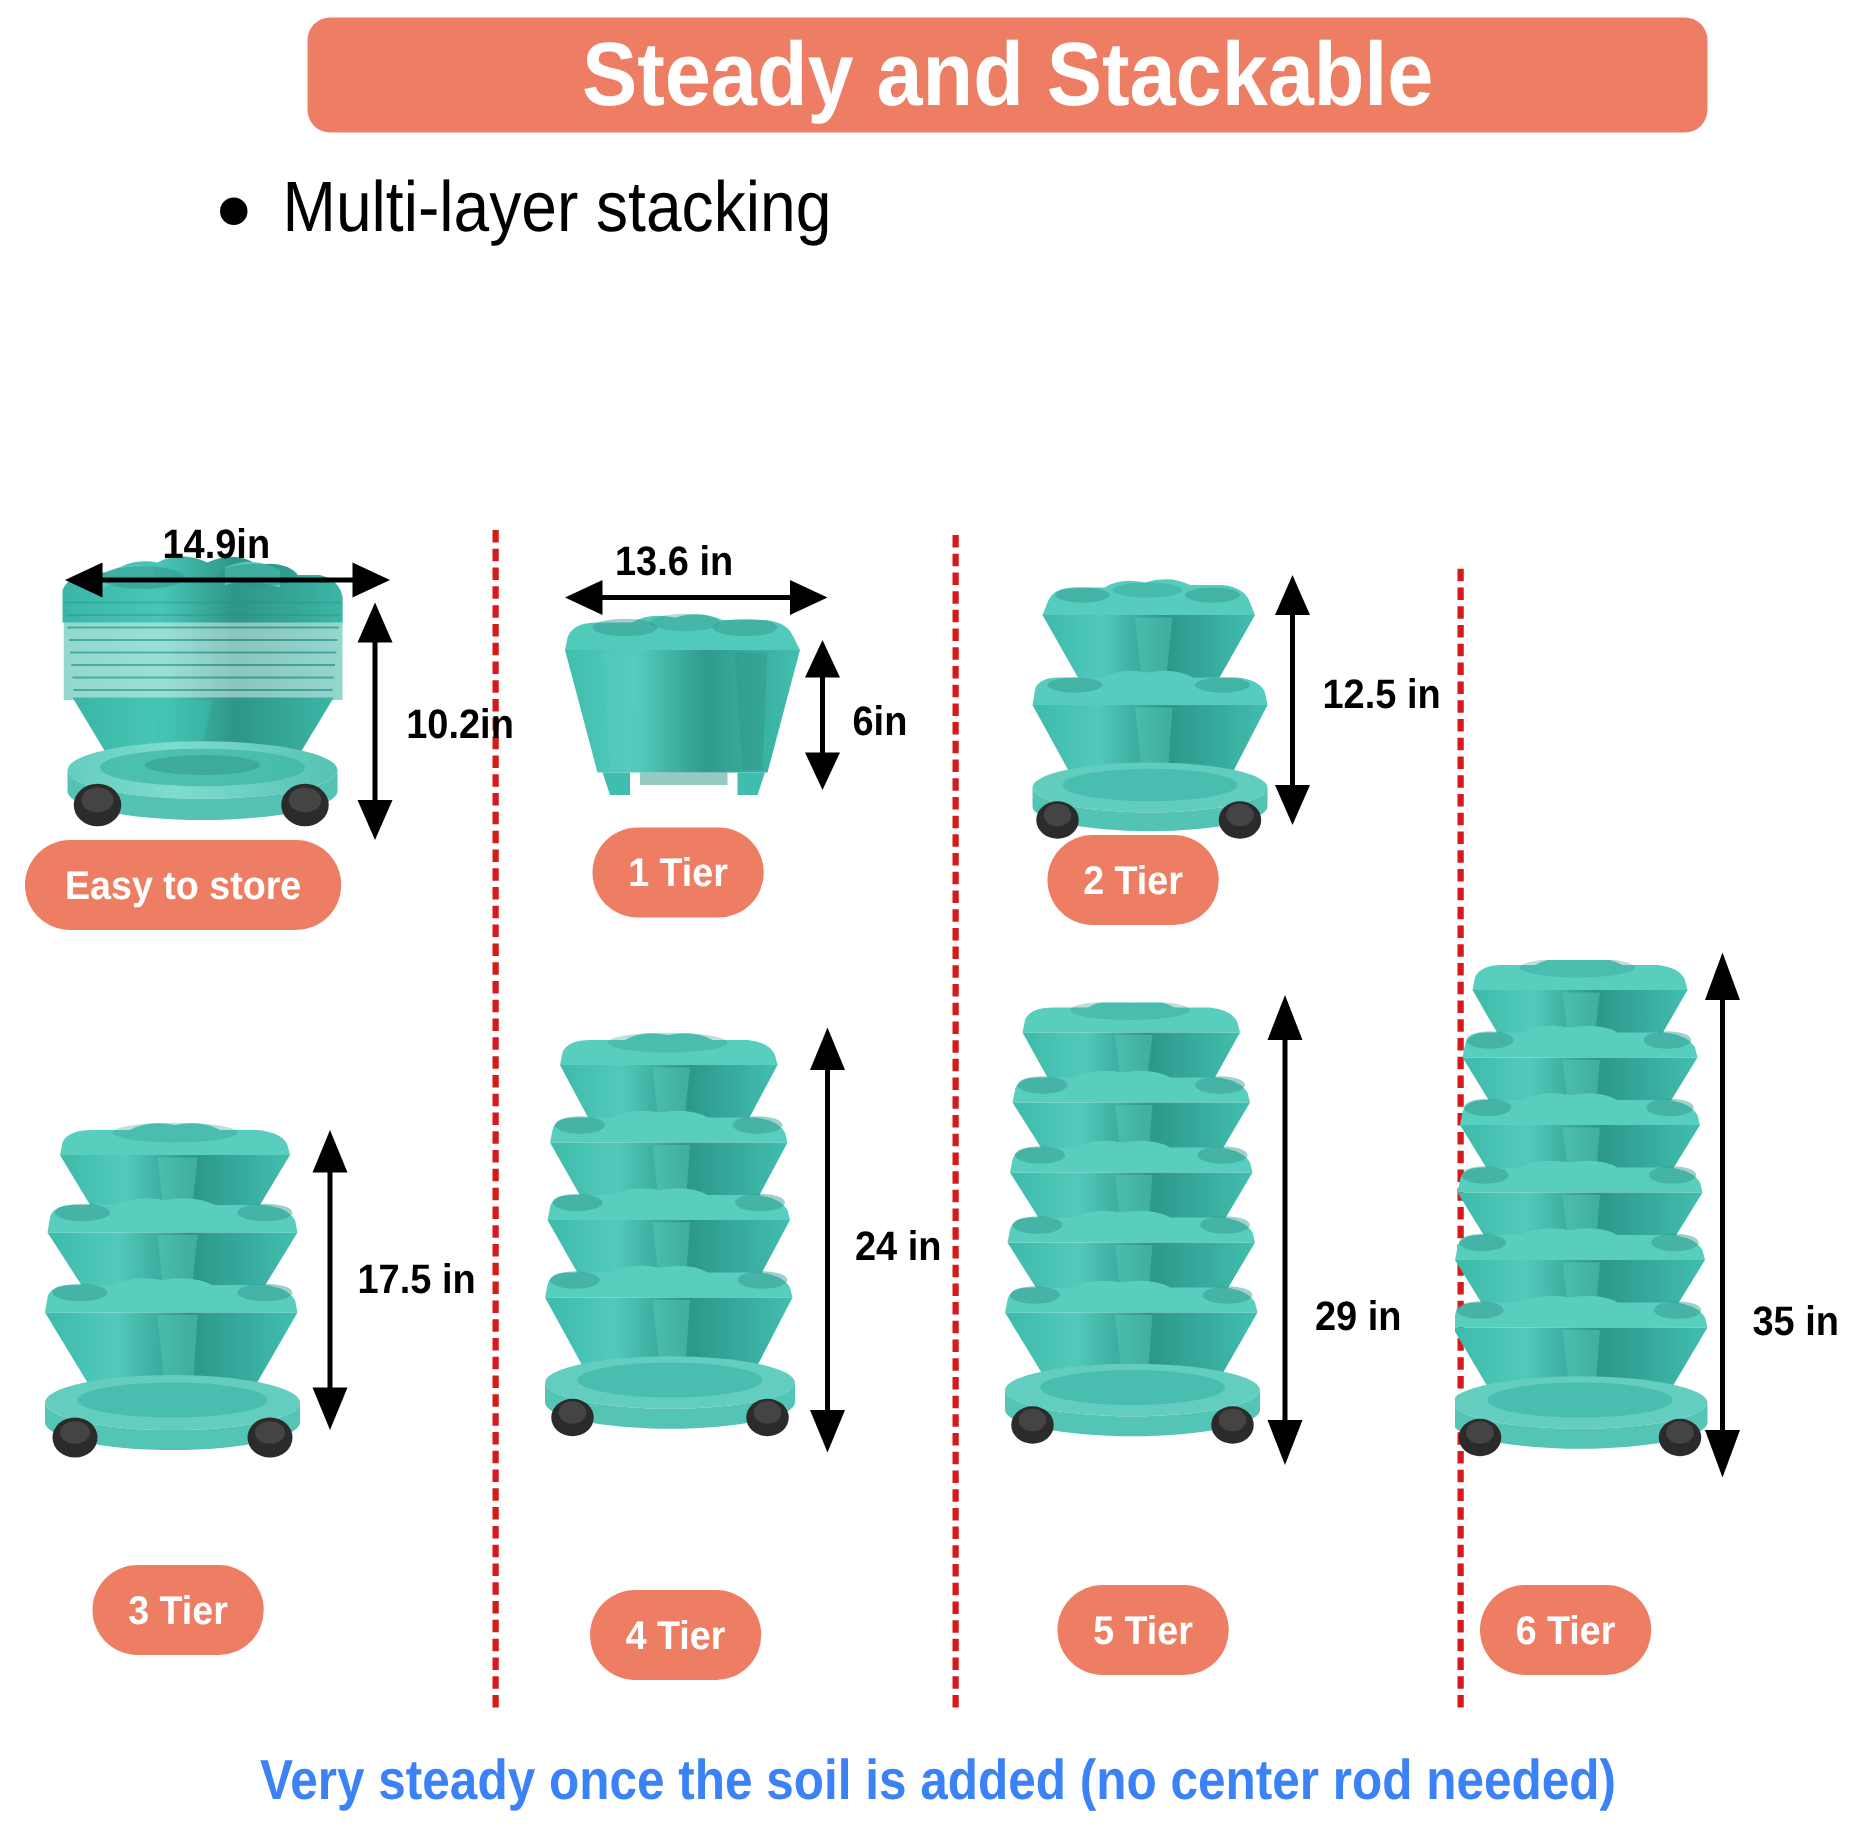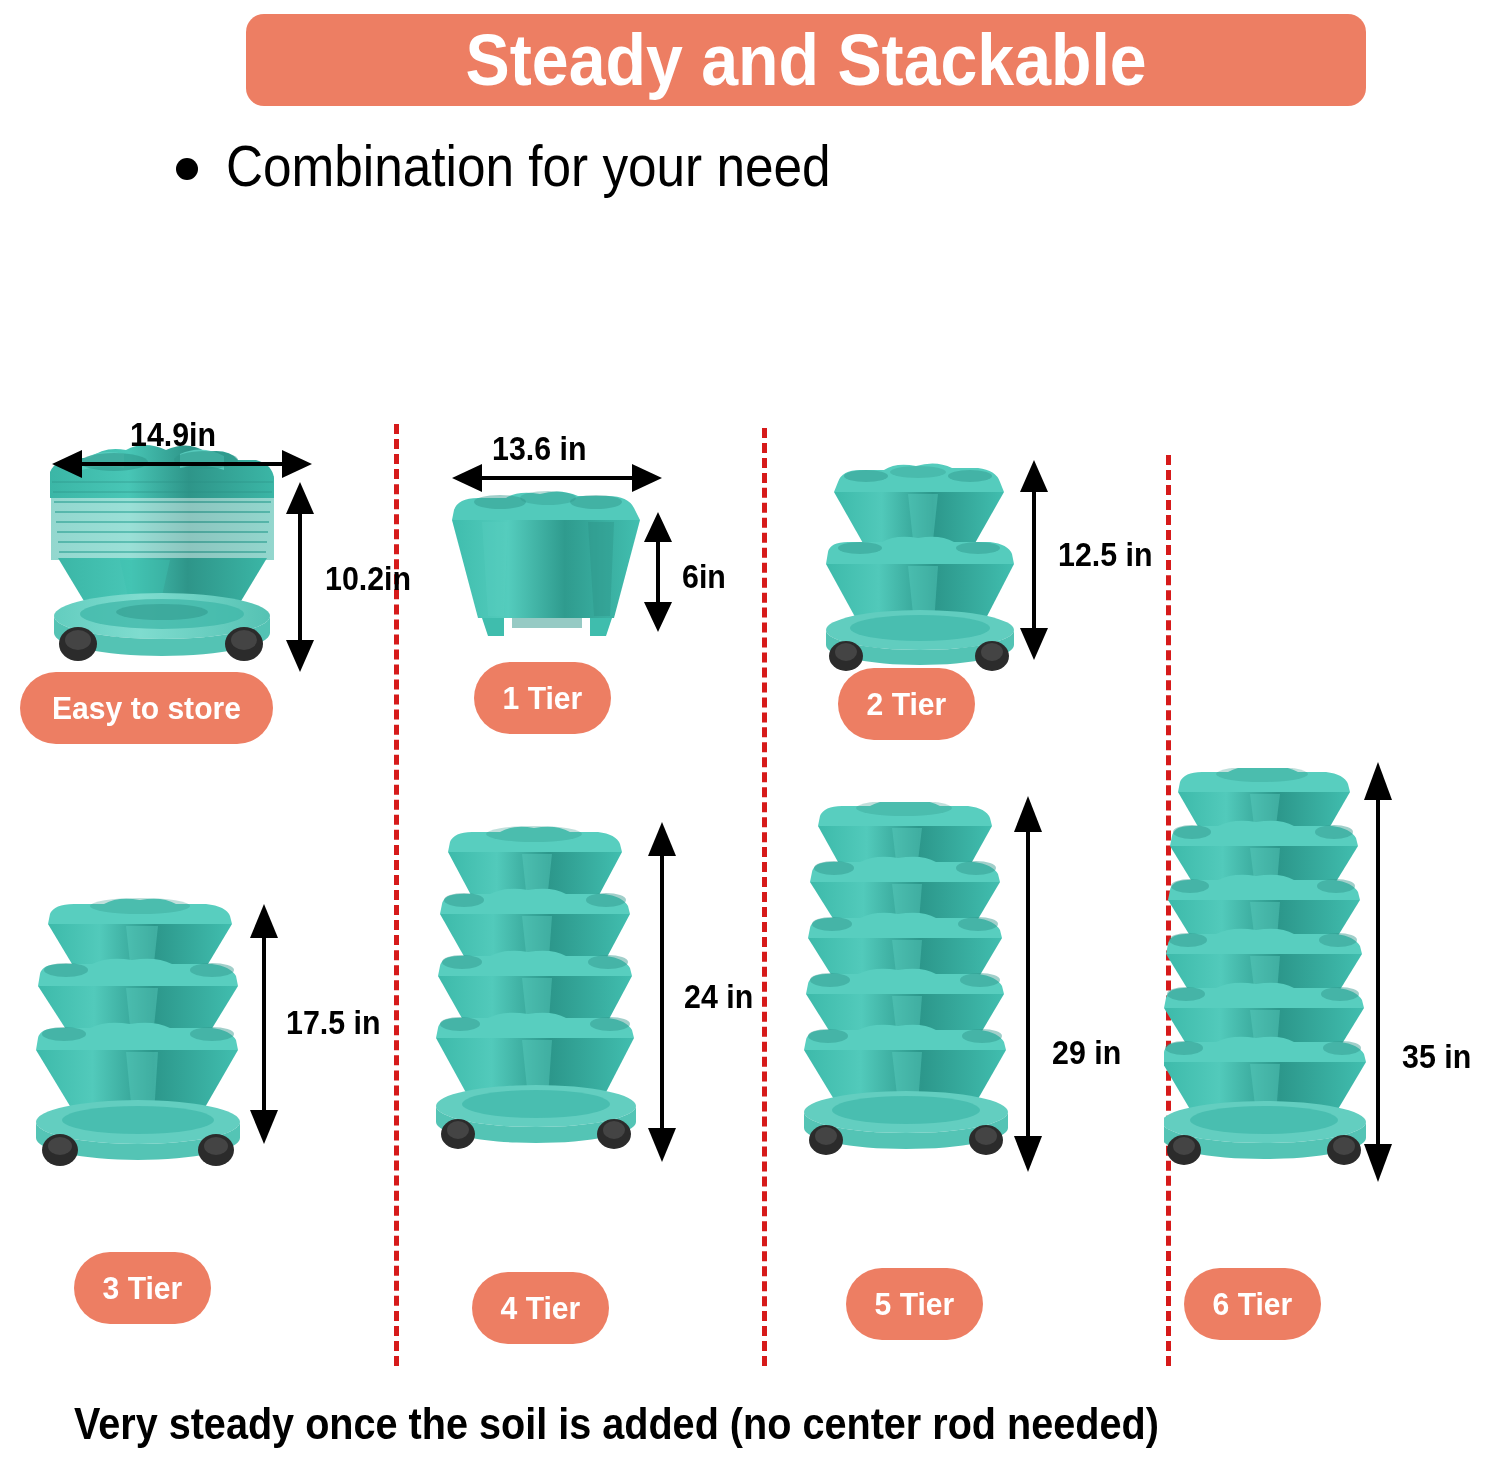--- a/index.html
+++ b/index.html
@@ -51,36 +51,36 @@
     transform:scaleX(.94);transform-origin:center;
   }
 
   .dimtxt{
     position:absolute;font-size:33px;font-weight:bold;color:#000;
     white-space:nowrap;transform:scaleX(.92);transform-origin:left center;
   }
 
   
   #footer-caption{
-    position:absolute;left:0;top:1398px;width:1500px;text-align:left;
-    font-size:45px;font-weight:bold;color:#000000;white-space:nowrap;
+    position:absolute;left:0;top:1398px;width:1500px;text-align:center;
+    font-size:45px;font-weight:bold;color:#3b82f6;white-space:nowrap;
   }
   #footer-caption .fx{display:inline-block;transform:scaleX(.88);}
 </style>
 </head>
 <body>
 
 <div id="title-banner">
   <div class="txt">Steady and Stackable</div>
 </div>
 
 <div id="bullets">
   <div class="bullet">
     <div class="dot"></div>
-    <div class="blabel">Combination for your need</div>
+    <div class="blabel">Multi-layer stacking</div>
   </div>
 </div>
 
 <div class="divider" style="left:394px;top:424px;height:942px;"></div>
 <div class="divider" style="left:762px;top:428px;height:938px;"></div>
 <div class="divider" style="left:1166px;top:455px;height:911px;"></div>
 
 <div class="cell" style="left:20px;top:420px;width:370px;height:320px;">
   <svg class="art" width="310" height="260" viewBox="0 0 310 260">
     <defs>

